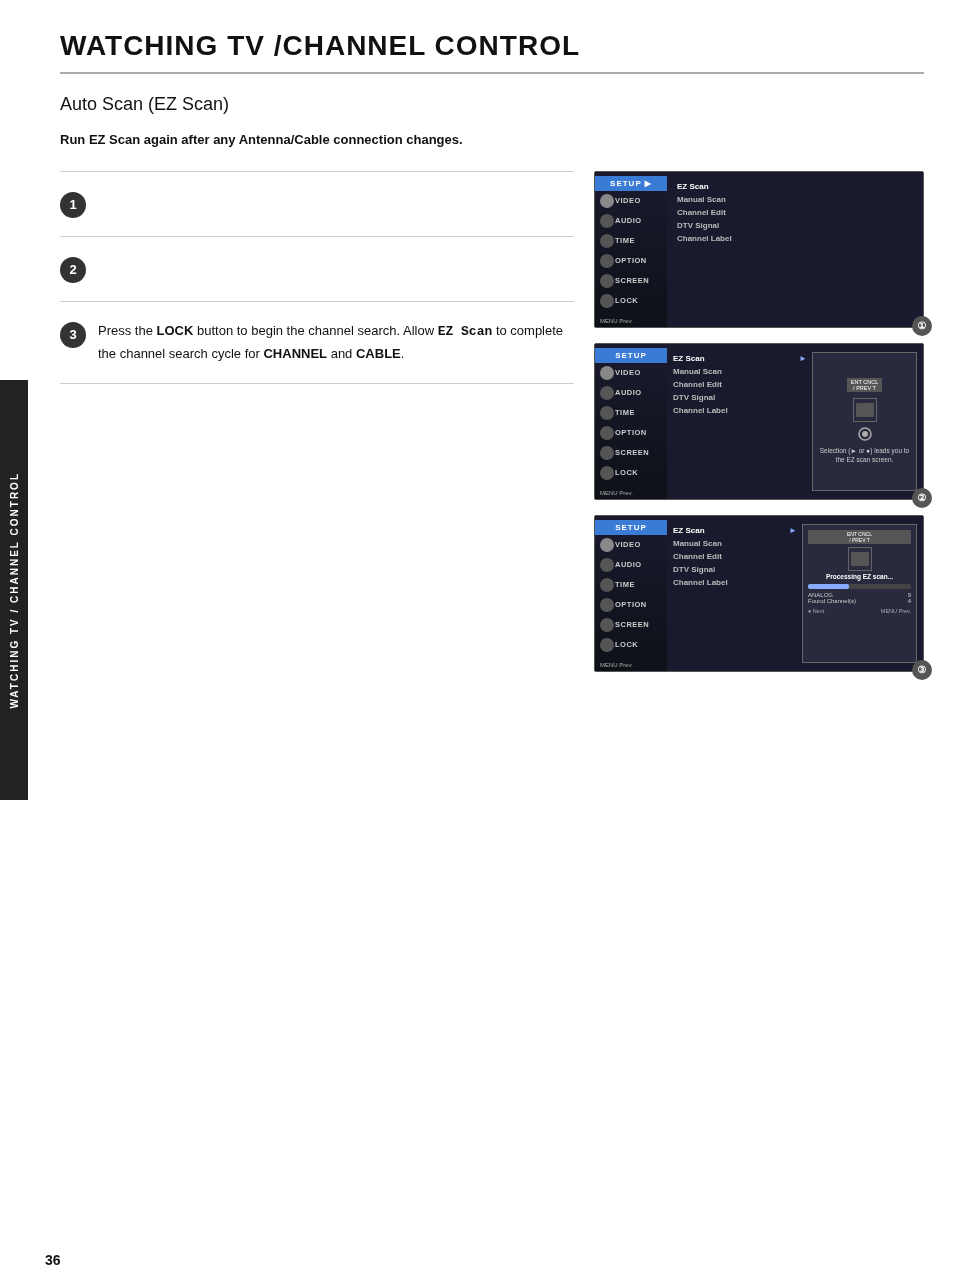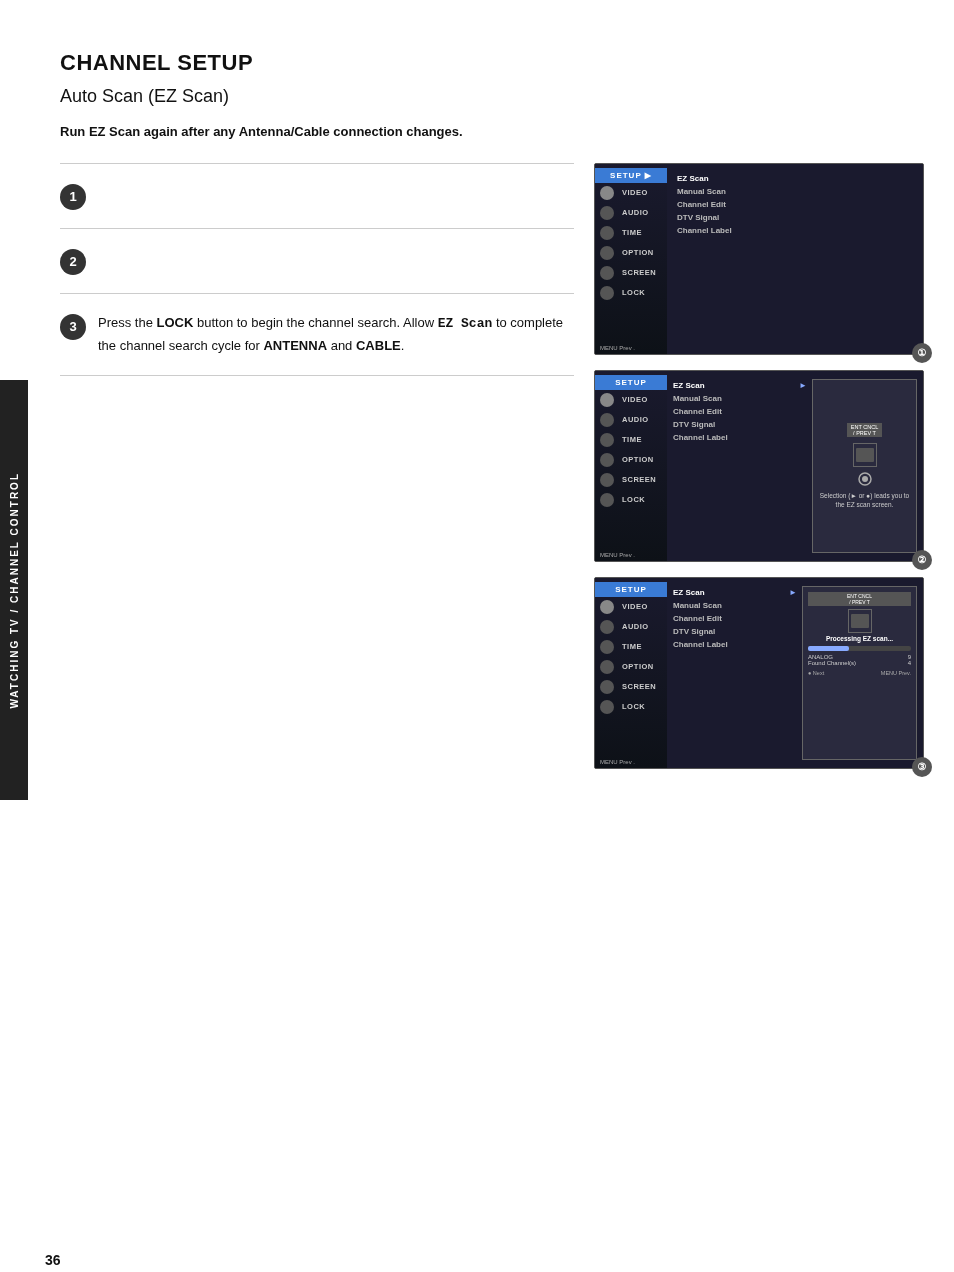--- a/index.html
+++ b/index.html
@@ -144,21 +144,21 @@
     .screenshot-panel {
       background: #111;
       border: 1px solid #555;
       border-radius: 2px;
       overflow: hidden;
       position: relative;
     }
 
     .screenshot-inner {
       display: flex;
-      height: 190px;
+      height: 155px;
     }
 
     
     .menu-left {
       width: 72px;
       background: linear-gradient(to bottom, #1a1a2e, #0d1117);
       padding: 4px 0;
     }
 
     .menu-header {
@@ -167,21 +167,21 @@
       font-size: 8px;
       font-weight: bold;
       text-align: center;
       padding: 3px 2px;
       letter-spacing: 1px;
     }
 
     .menu-item {
       display: flex;
       align-items: center;
-      gap: 8px;
+      gap: 1px;
       padding: 3px 5px;
       color: #ccc;
       font-size: 7.5px;
       font-weight: bold;
       letter-spacing: 0.5px;
     }
 
     .menu-item-icon {
       width: 14px;
       height: 14px;
@@ -357,22 +357,22 @@
   </style>
 </head>
 <body>
 
 <div class="side-tab">
   <span class="side-tab-text">WATCHING TV / CHANNEL CONTROL</span>
 </div>
 
 <div class="main-content">
 
-
-  <h2 class="section-title">CHANNEL SETUP</h2>
+  <h1 class="page-title">WATCHING TV /CHANNEL CONTROL</h1>
+
 
   <h3 class="subsection-title">Auto Scan (EZ Scan)</h3>
 
   <p class="description">Run EZ Scan again after any Antenna/Cable connection changes.</p>
 
   <div class="content-layout">
 
     <div class="steps-column">
 
       <div class="step-item">
@@ -381,21 +381,21 @@
 
       <div class="step-item">
         <div class="step-circle">2</div>
       </div>
 
       <div class="step-item">
         <div class="step-circle">3</div>
         <div class="step-text">
           Press the <strong>LOCK</strong> button to begin the channel search.
           Allow <span class="monospace-bold">EZ Scan</span> to complete the channel search cycle
-          for <strong>ANTENNA</strong> and <strong>CABLE</strong>.
+          for <strong>CHANNEL</strong> and <strong>CABLE</strong>.
         </div>
       </div>
 
     </div>
 
     <div class="screenshots-column">
 
       <div class="screenshot-wrapper">
         <div class="screenshot-panel">
           <div class="screenshot-inner">

